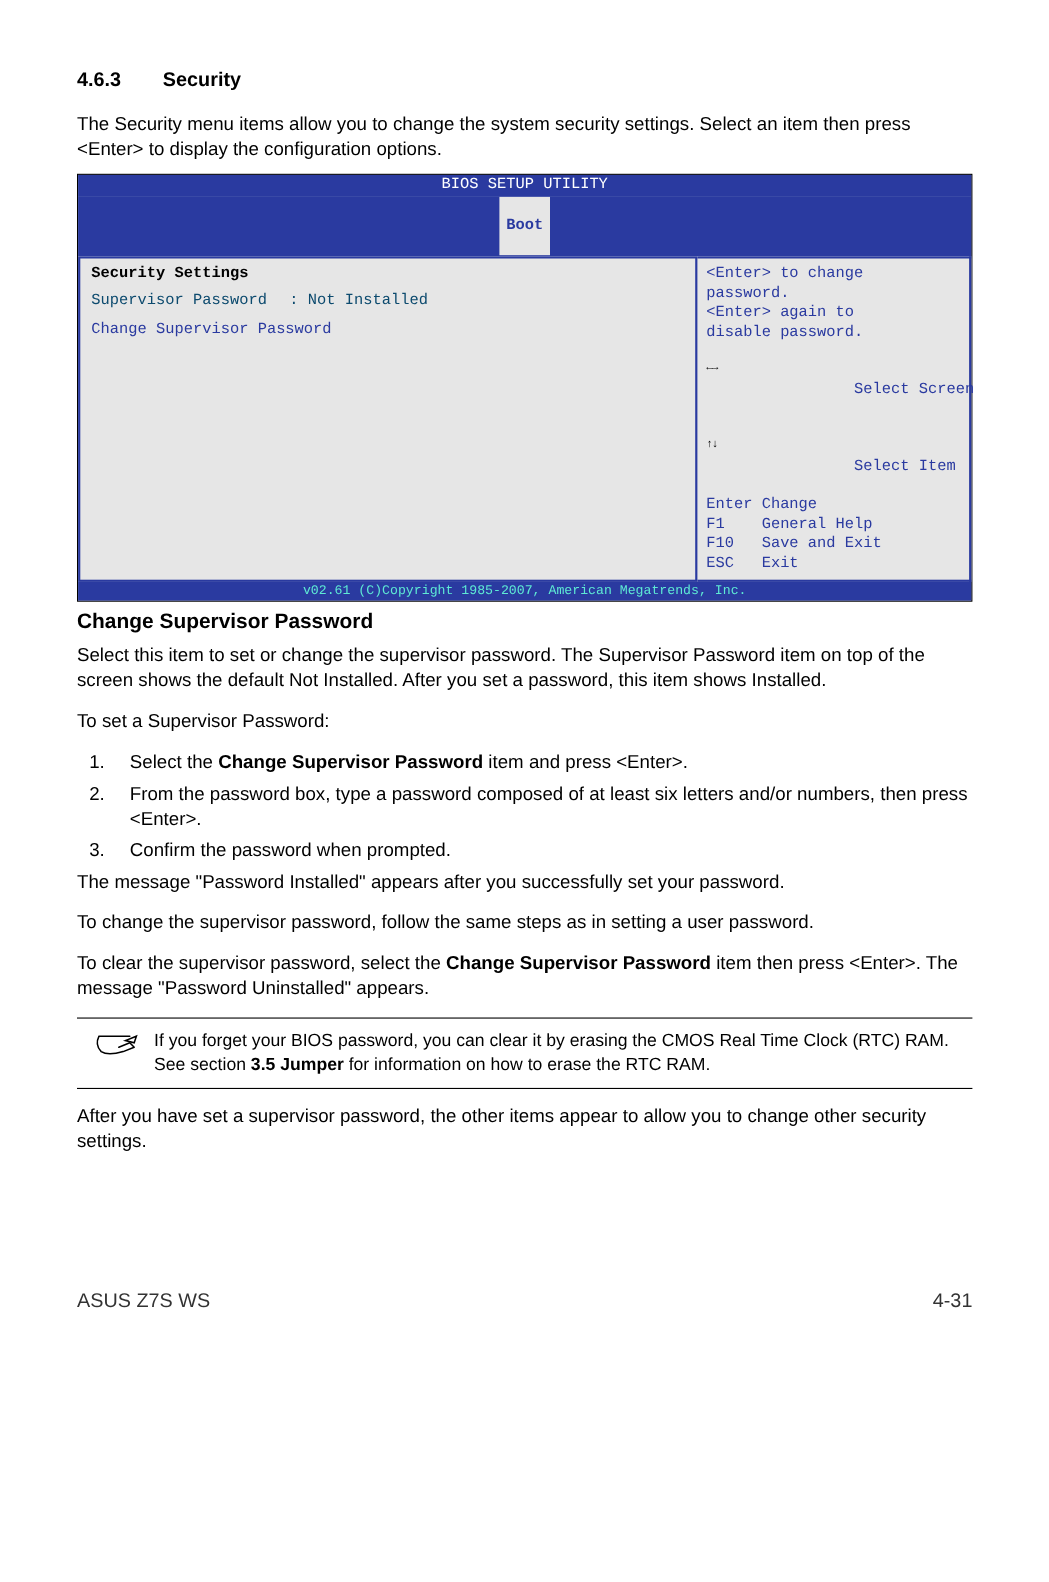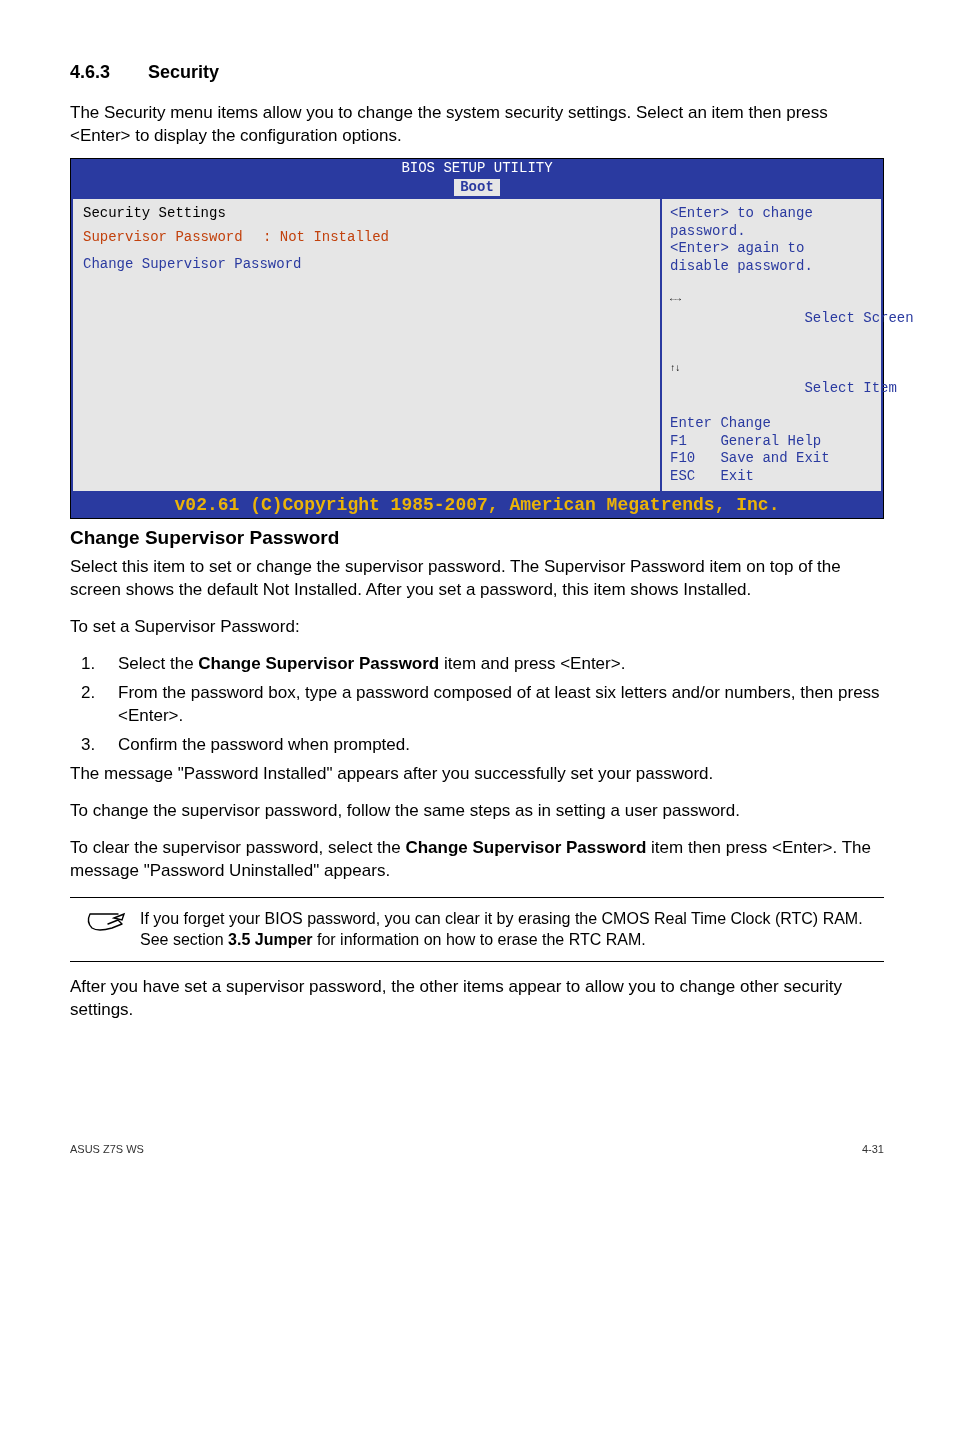--- a/index.html
+++ b/index.html
@@ -39,63 +39,63 @@
   }
   .bios-tab-row {
     background: #2a3aa0;
     text-align: center;
     padding-bottom: 1px;
   }
   .bios-tab {
     display: inline-block;
     background: #e6e6e6;
     color: #2a3aa0;
-    padding: 0 6px;
+    padding: 18px 6px;
     font-weight: bold;
   }
   .bios-body {
     display: flex;
     background: #e6e6e6;
   }
   .bios-left {
     flex: 1;
     padding: 6px 10px 60px 10px;
     border-right: 2px solid #2a3aa0;
     border-top: 2px solid #2a3aa0;
     border-left: 2px solid #2a3aa0;
     border-bottom: 2px solid #2a3aa0;
     position: relative;
     min-height: 210px;
   }
   .bios-left-header {
-    font-weight: normal;
+    font-weight: bold;
     color: #000;
     margin-bottom: 6px;
   }
-  .bios-gray { color: #c2410c; }
+  .bios-gray { color: #0c4a6e; }
   .bios-blue-text { color: #2a3aa0; }
   .bios-right {
-    width: 221px;
+    width: 249px;
     padding: 6px 8px;
     border-top: 2px solid #2a3aa0;
     border-right: 2px solid #2a3aa0;
     border-bottom: 2px solid #2a3aa0;
     color: #2a3aa0;
     display: flex;
     flex-direction: column;
     justify-content: center;
   }
   .bios-help-keys div { white-space: pre; }
   .bios-footer {
     background: #2a3aa0;
-    color: #eab308;
+    color: #5eead4;
     text-align: center;
     padding: 1px 0;
-    font-weight: bold;
-    font-size: 18px;
+    font-weight: normal;
+    font-size: 12px;
   }
   .arrow-icons { color:#000; font-size:10px; letter-spacing:-1px; }
 
   h3.subhead { font-size: 19px; font-weight: bold; margin: 6px 0 6px 0; }
   p.body-text { margin-bottom: 14px; }
 
   ol.steps { list-style: decimal; margin: 0 0 0 30px; }
   ol.steps li { padding-left: 18px; margin-bottom: 6px; }
 
   .note-block {
@@ -112,21 +112,21 @@
     display:flex;
     justify-content:center;
     padding-top:2px;
   }
   .note-text { font-size: 16px; }
 
   .footer-row {
     display: flex;
     justify-content: space-between;
     margin-top: 120px;
-    font-size: 11px;
+    font-size: 18px;
     color: #333;
     border-top: 0;
   }
 </style>
 </head>
 <body>
 
 <h2 class="section-title">
   <span>4.6.3</span><span class="tab-space"></span><span>Security</span>
 </h2>

